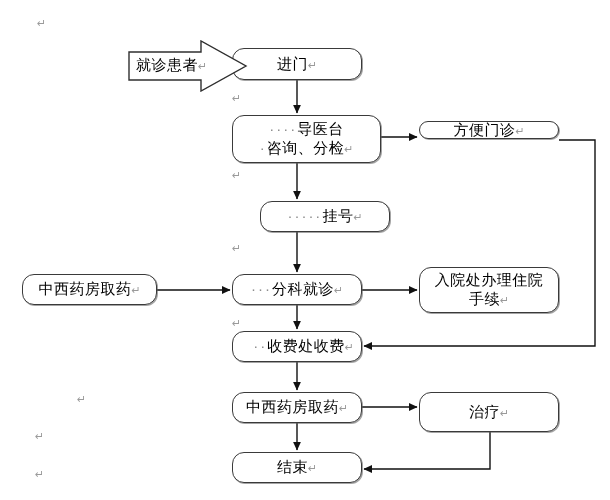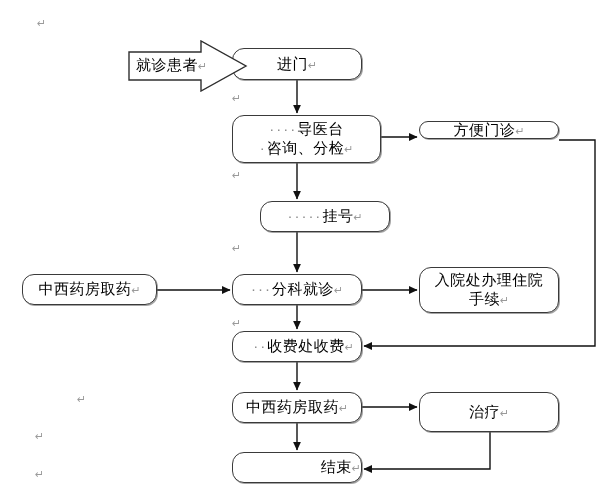--- a/index.html
+++ b/index.html
@@ -160,21 +160,21 @@
       </div>
       <div class="node" style="left: 232px; top: 331px; width: 130px; height: 31px; padding-left: 13px;">
         <span class="line"><span class="dots">··</span><span>收费处收费</span><span class="pilcrow-inline">↵</span></span>
       </div>
       <div class="node" style="left: 232px; top: 392px; width: 130px; height: 31px;">
         <span class="line"><span>中西药房取药</span><span class="pilcrow-inline">↵</span></span>
       </div>
       <div class="node" style="left: 419px; top: 392px; width: 140px; height: 40px;">
         <span class="line"><span>治疗</span><span class="pilcrow-inline">↵</span></span>
       </div>
-      <div class="node" style="left: 232px; top: 452px; width: 130px; height: 31px; align-items: flex-end;">
+      <div class="node" style="left: 232px; top: 452px; width: 130px; height: 31px;">
         <span class="line"><span>结束</span><span class="pilcrow-inline">↵</span></span>
       </div>
     </div>
 
   <div id="pilcrow-layer">
       <span class="pilcrow" style="left: 37px; top: 18px;">↵</span>
       <span class="pilcrow" style="left: 232px; top: 93px;">↵</span>
       <span class="pilcrow" style="left: 232px; top: 170px;">↵</span>
       <span class="pilcrow" style="left: 232px; top: 243px;">↵</span>
       <span class="pilcrow" style="left: 232px; top: 318px;">↵</span>

